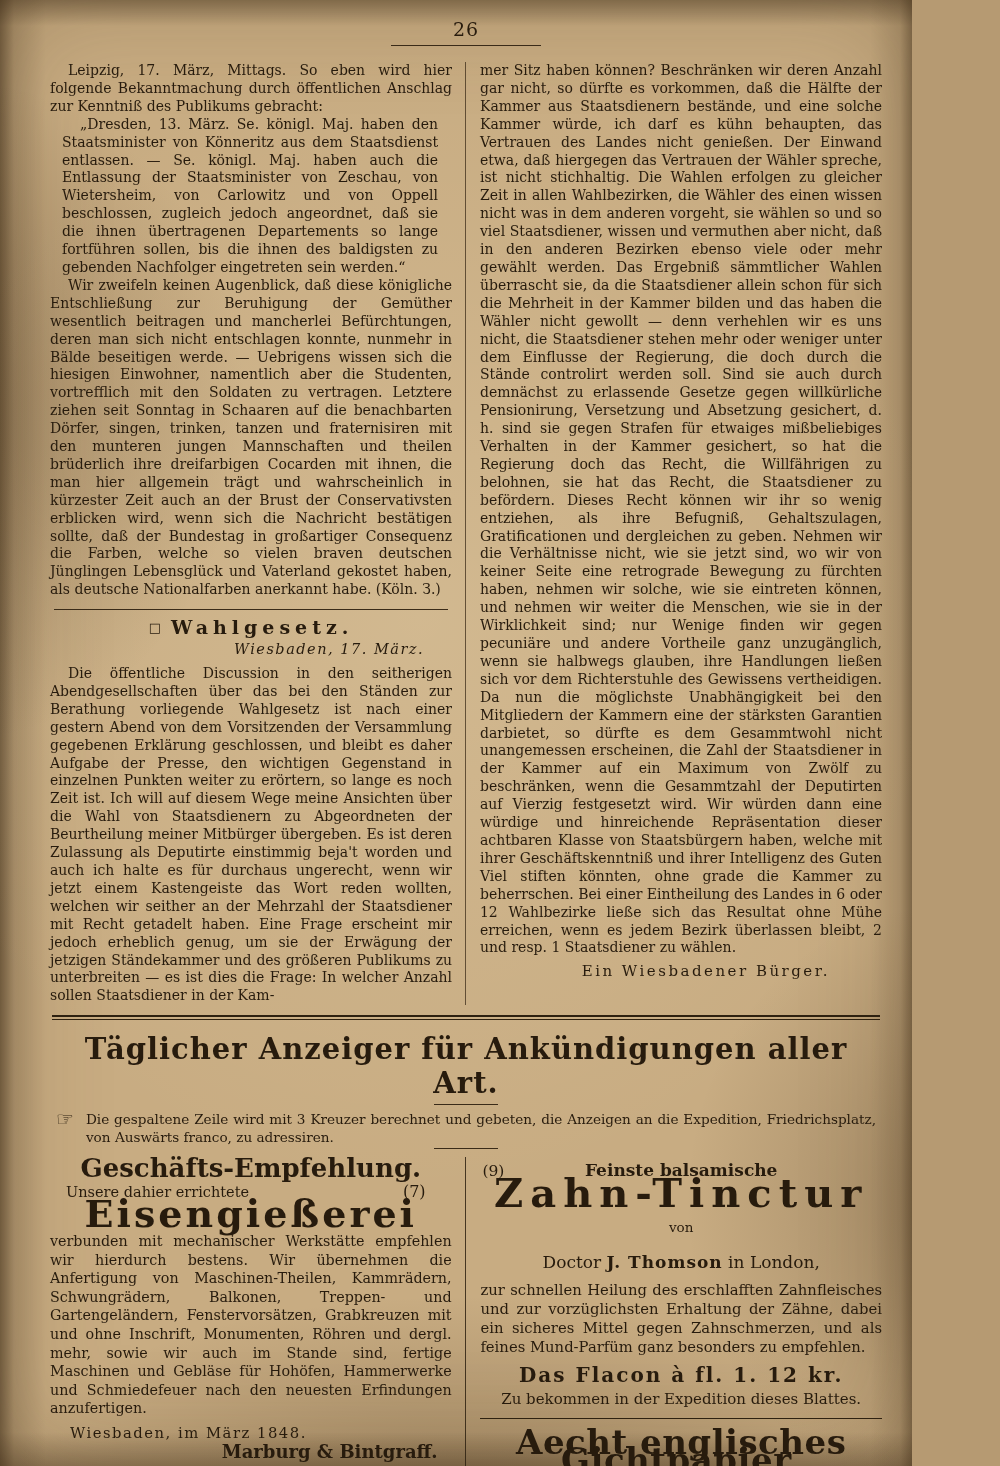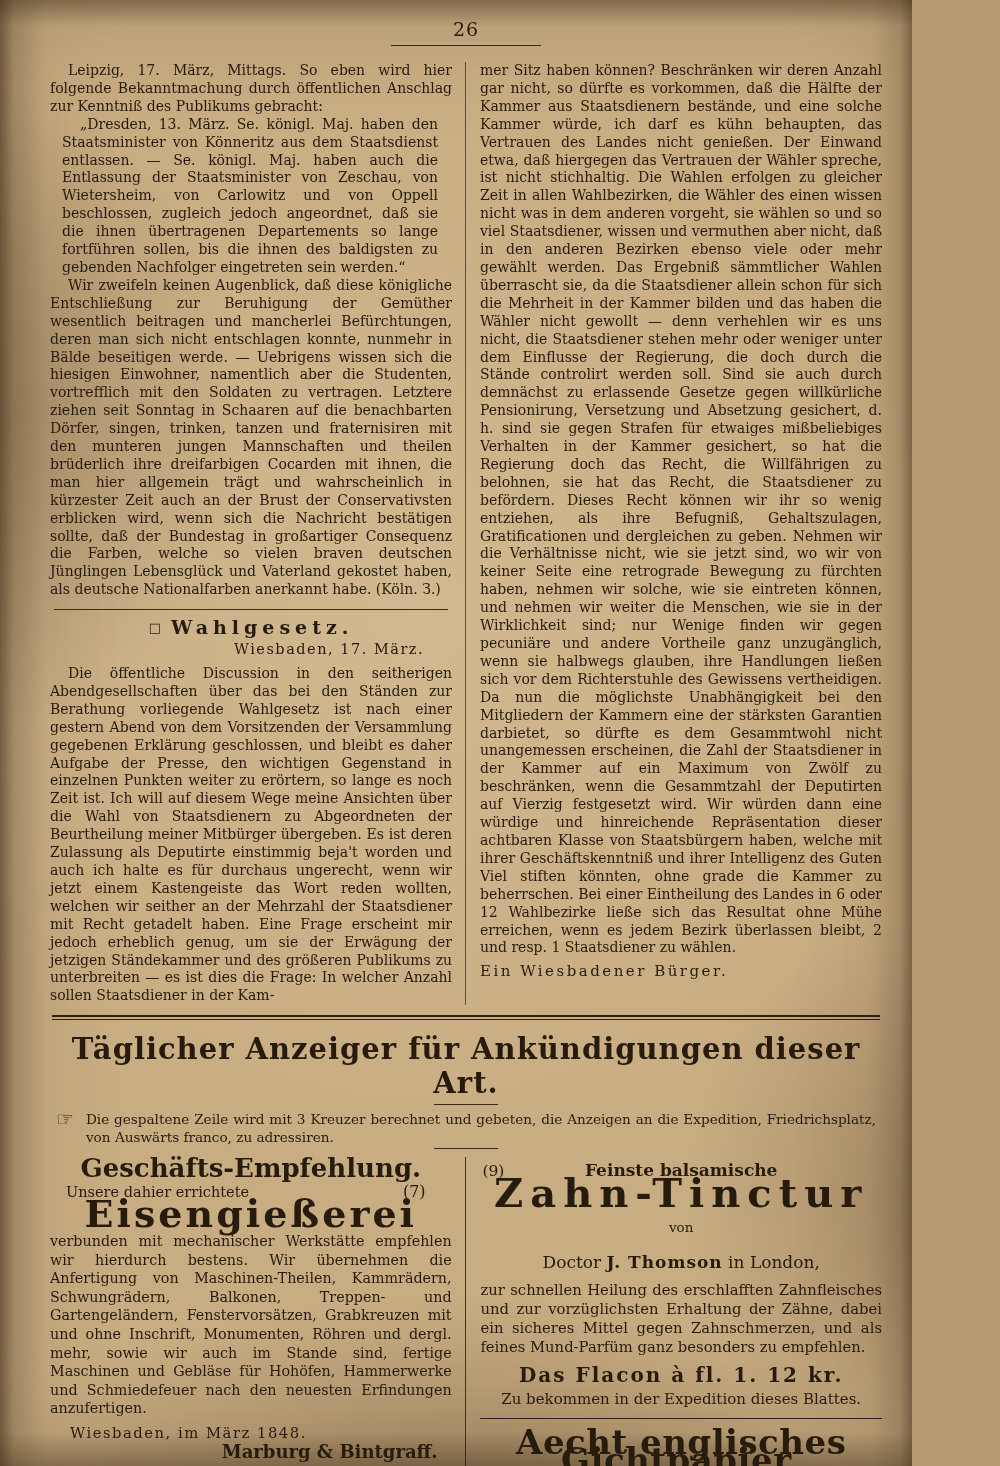--- a/index.html
+++ b/index.html
@@ -33,22 +33,22 @@
   .news .col.left{ padding-right:13px; }
   .news .col.right{ padding-left:14px; }
   .vdiv{ width:1px; background:#3d2e1a; opacity:.75; }
   .news p{ margin:0; text-indent:18px; }
   .news p.quote{ margin-left:12px; margin-right:14px; }
   .news p.noindent{ text-indent:0; }
 
   .article-rule{ border:0; border-top:1.2px solid #3a2b18; margin:10px 4px 9px; }
   .law-head{ text-align:center; font-size:19px; font-weight:bold; letter-spacing:5px; margin-top:2px; }
   .law-head .orn{ font-size:13px; letter-spacing:0; margin-right:10px; vertical-align:2px; font-weight:normal; }
-  .law-dateline{ text-align:right; font-size:14.5px; letter-spacing:1.5px; padding-right:28px; margin:4px 0 6px; }
-  .sig-citizen{ padding-right:52px; font-size:15px; letter-spacing:2.5px; margin-top:6px; }
+  .law-dateline{ text-align:right; font-size:14.5px; letter-spacing:1.5px; padding-right:28px; margin:4px 0 6px;font-style:italic; }
+  .sig-citizen{ text-align:right; padding-right:52px; font-size:15px; letter-spacing:2.5px; margin-top:6px; }
 
   
   .rule-double{ margin:10px 2px 0; border-top:2.6px solid #2e2110; padding-top:2px; border-bottom:1.2px solid #2e2110; }
   .banner{ text-align:center; font-size:29px; font-weight:bold; letter-spacing:1px; margin:12px 0 4px; }
   .short-rule{ width:64px; border-top:1.3px solid #3a2b18; margin:2px auto 6px; }
   .notice{ display:flex; font-size:13.6px; line-height:17.5px; text-align:justify; padding:0 6px; }
   .notice .hand{ font-size:20px; line-height:17px; margin-right:12px; flex:none; }
 
   
   .ads{ display:flex; margin-top:8px; }
@@ -110,21 +110,21 @@
       </div>
       <div class="vdiv"></div>
       <div class="col right">
         <p class="noindent">mer Sitz haben können? Beschränken wir deren Anzahl gar nicht, so dürfte es vorkommen, daß die Hälfte der Kammer aus Staatsdienern bestände, und eine solche Kammer würde, ich darf es kühn behaupten, das Vertrauen des Landes nicht genießen. Der Einwand etwa, daß hiergegen das Vertrauen der Wähler spreche, ist nicht stichhaltig. Die Wahlen erfolgen zu gleicher Zeit in allen Wahlbezirken, die Wähler des einen wissen nicht was in dem anderen vorgeht, sie wählen so und so viel Staatsdiener, wissen und vermuthen aber nicht, daß in den anderen Bezirken ebenso viele oder mehr gewählt werden. Das Ergebniß sämmtlicher Wahlen überrascht sie, da die Staatsdiener allein schon für sich die Mehrheit in der Kammer bilden und das haben die Wähler nicht gewollt — denn verhehlen wir es uns nicht, die Staatsdiener stehen mehr oder weniger unter dem Einflusse der Regierung, die doch durch die Stände controlirt werden soll. Sind sie auch durch demnächst zu erlassende Gesetze gegen willkürliche Pensionirung, Versetzung und Absetzung gesichert, d. h. sind sie gegen Strafen für etwaiges mißbeliebiges Verhalten in der Kammer gesichert, so hat die Regierung doch das Recht, die Willfährigen zu belohnen, sie hat das Recht, die Staatsdiener zu befördern. Dieses Recht können wir ihr so wenig entziehen, als ihre Befugniß, Gehaltszulagen, Gratificationen und dergleichen zu geben. Nehmen wir die Verhältnisse nicht, wie sie jetzt sind, wo wir von keiner Seite eine retrograde Bewegung zu fürchten haben, nehmen wir solche, wie sie eintreten können, und nehmen wir weiter die Menschen, wie sie in der Wirklichkeit sind; nur Wenige finden wir gegen pecuniäre und andere Vortheile ganz unzugänglich, wenn sie halbwegs glauben, ihre Handlungen ließen sich vor dem Richterstuhle des Gewissens vertheidigen. Da nun die möglichste Unabhängigkeit bei den Mitgliedern der Kammern eine der stärksten Garantien darbietet, so dürfte es dem Gesammtwohl nicht unangemessen erscheinen, die Zahl der Staatsdiener in der Kammer auf ein Maximum von Zwölf zu beschränken, wenn die Gesammtzahl der Deputirten auf Vierzig festgesetzt wird. Wir würden dann eine würdige und hinreichende Repräsentation dieser achtbaren Klasse von Staatsbürgern haben, welche mit ihrer Geschäftskenntniß und ihrer Intelligenz des Guten Viel stiften könnten, ohne grade die Kammer zu beherrschen. Bei einer Eintheilung des Landes in 6 oder 12 Wahlbezirke ließe sich das Resultat ohne Mühe erreichen, wenn es jedem Bezirk überlassen bleibt, 2 und resp. 1 Staatsdiener zu wählen.</p>
         <div class="sig-citizen">Ein Wiesbadener Bürger.</div>
       </div>
     </div>
 
     <div class="rule-double"></div>
 
-    <div class="banner">Täglicher Anzeiger für Ankündigungen dieser Art.</div>
+    <div class="banner">Täglicher Anzeiger für Ankündigungen aller Art.</div>
     <div class="short-rule"></div>
 
     <div class="notice">
       <span class="hand">☞</span>
       <span>Die gespaltene Zeile wird mit 3 Kreuzer berechnet und gebeten, die Anzeigen an die Expedition, Friedrichsplatz, von Auswärts franco, zu adressiren.</span>
     </div>
     <div class="short-rule"></div>
 
     <div class="ads">
       <div class="col left">

